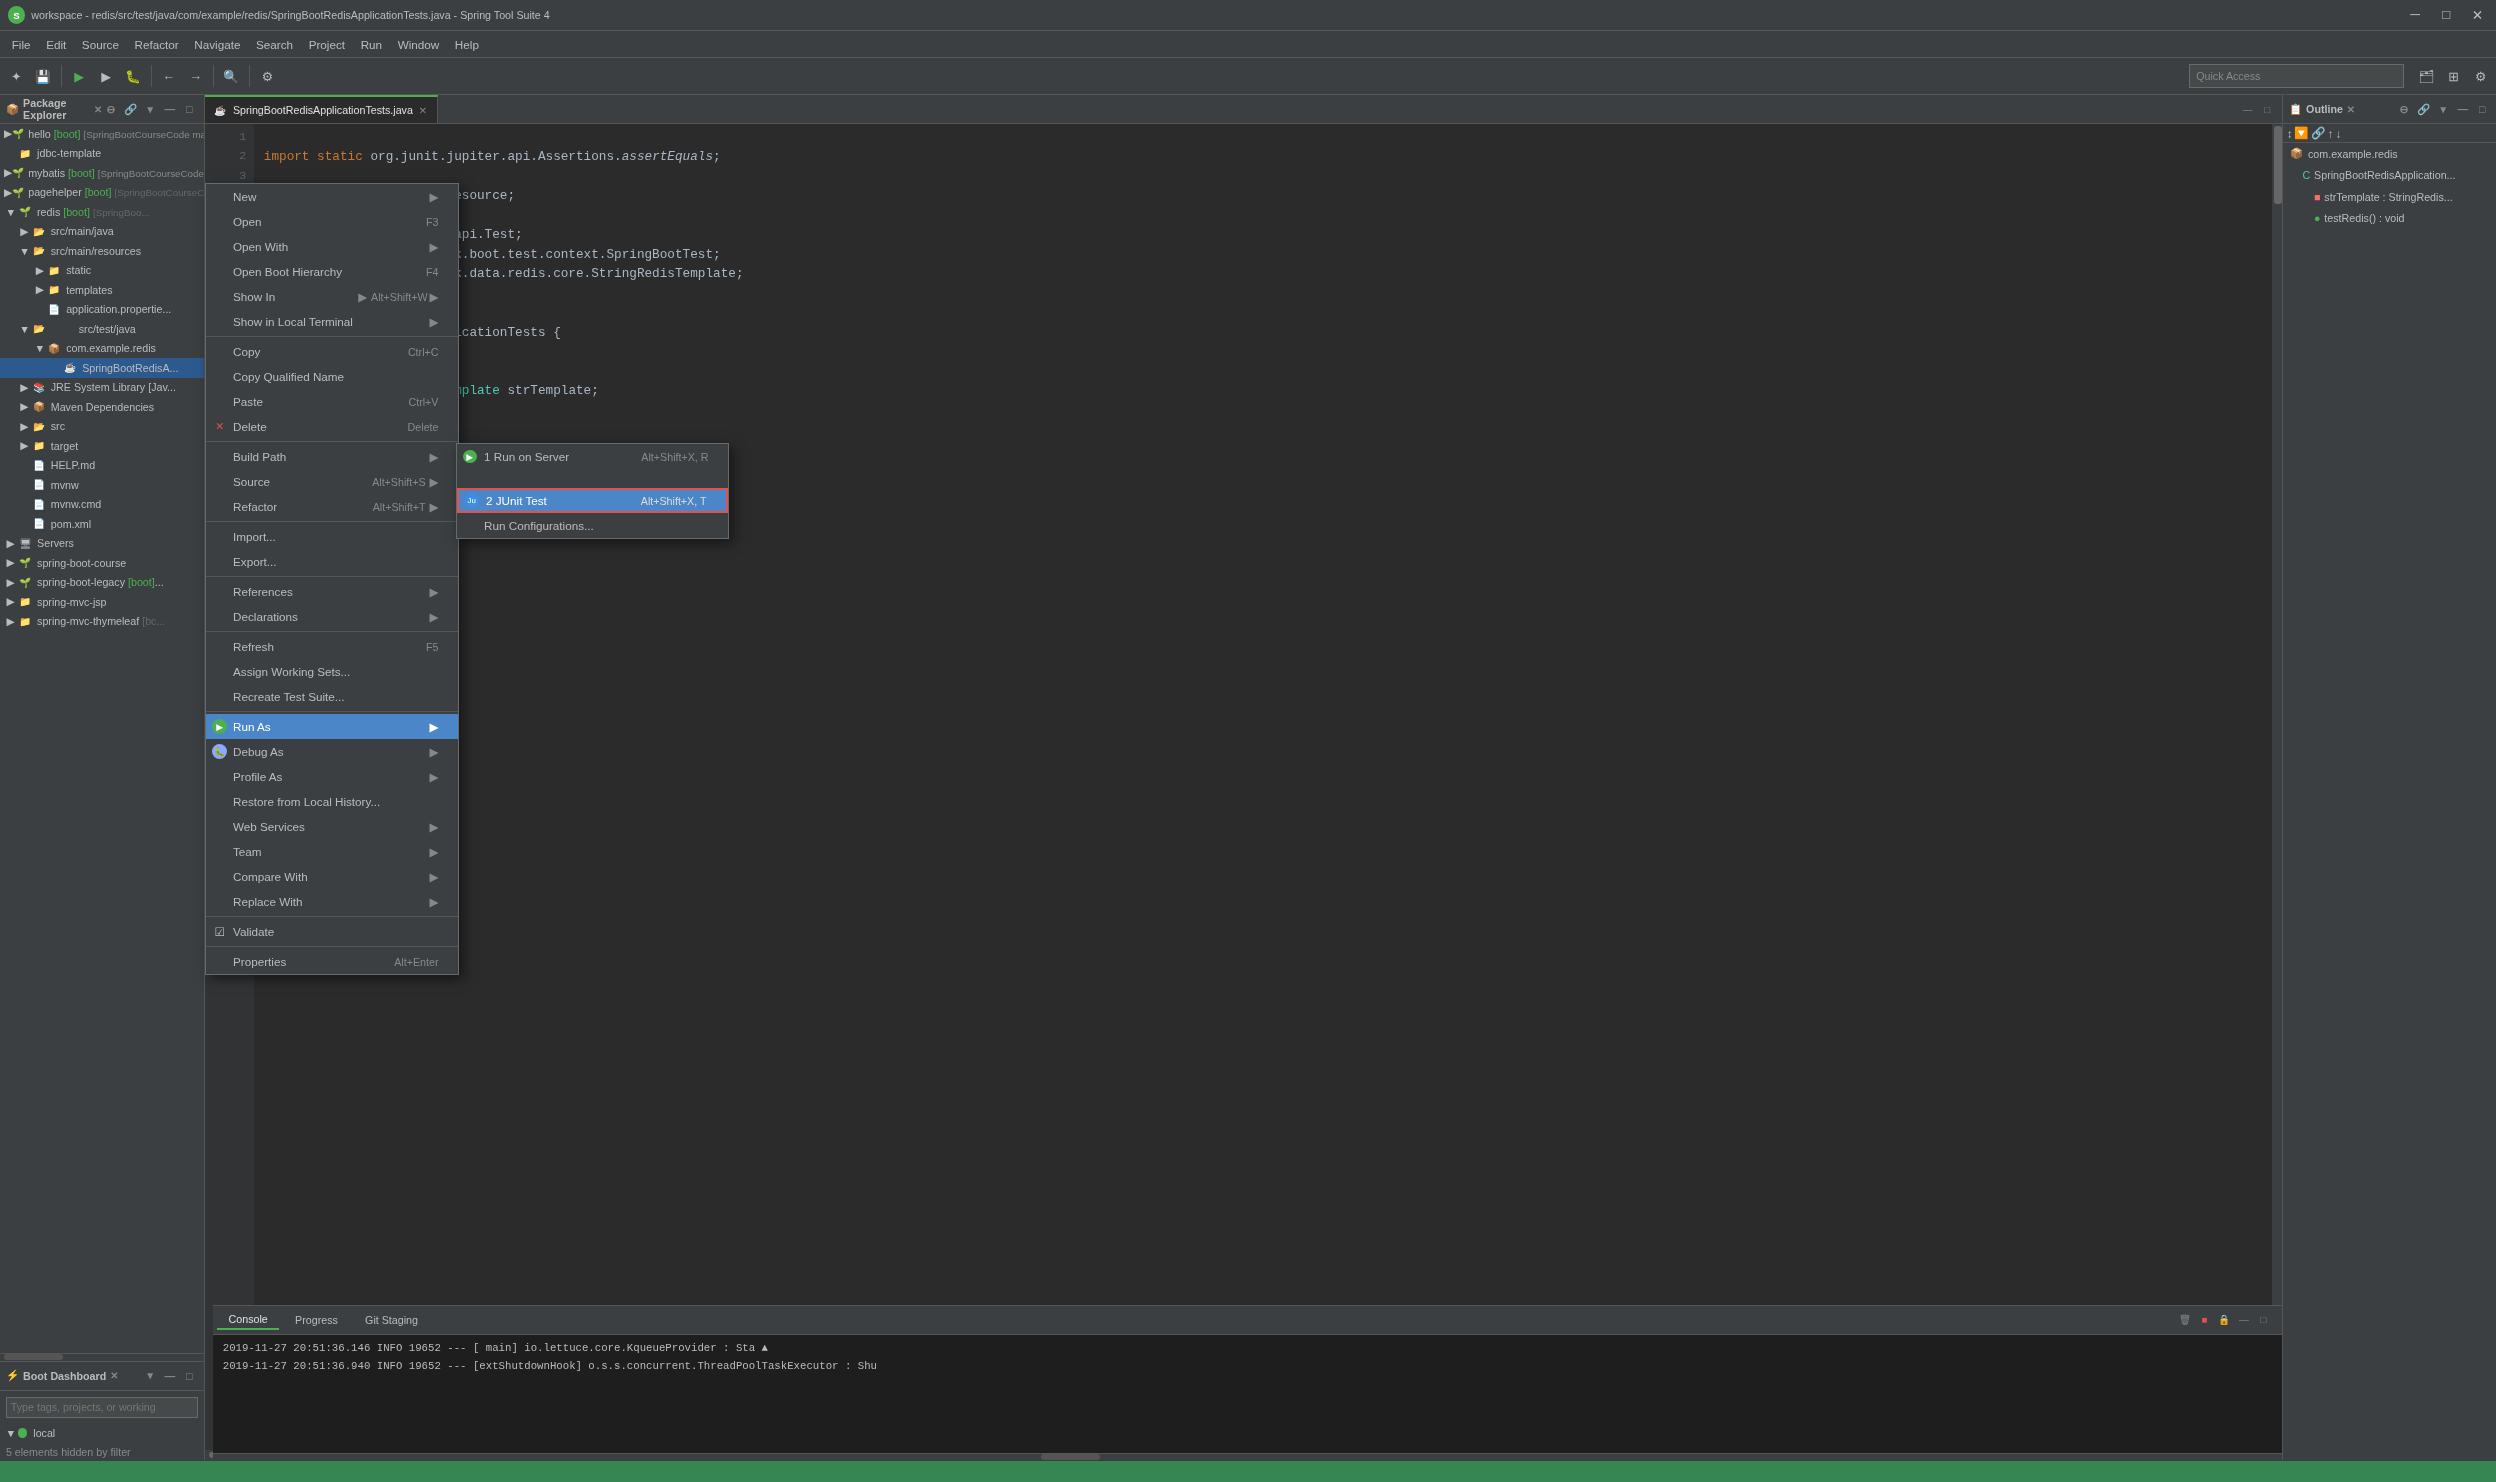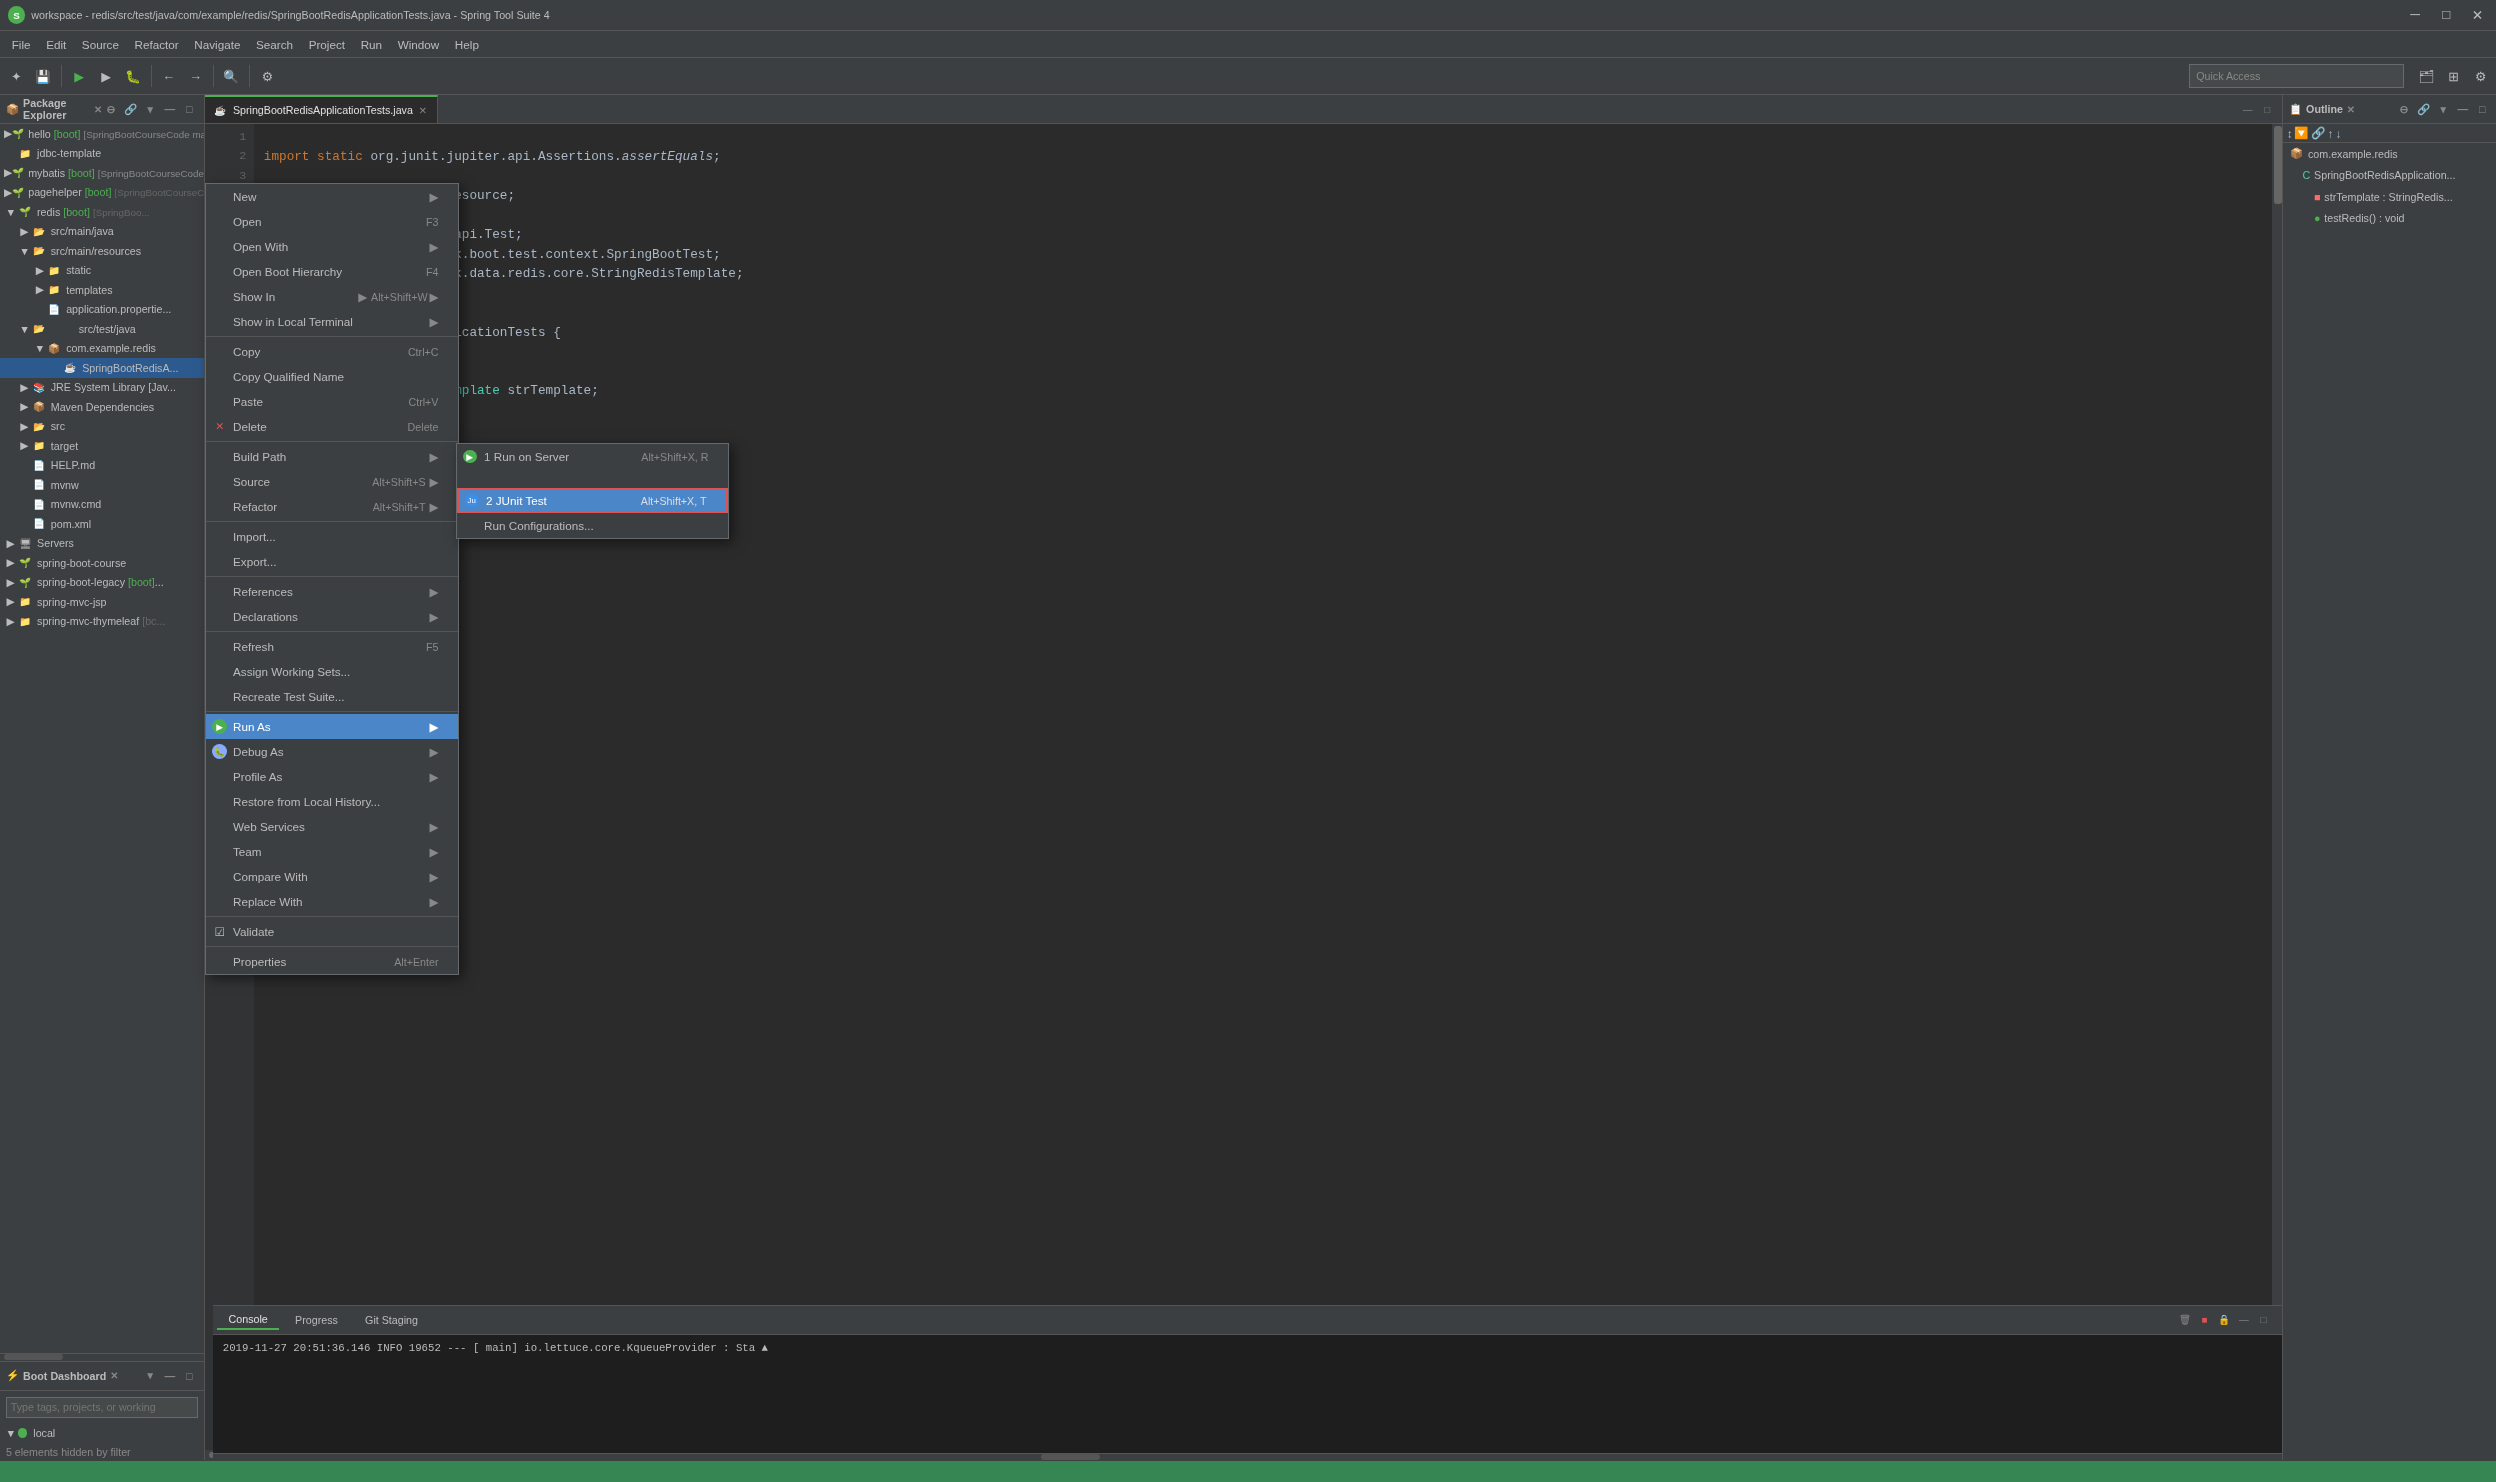--- a/index.html
+++ b/index.html
@@ -778,20 +778,21 @@
     <div class="editor-controls">
       <div class="ec-btn">🗑</div>
       <div class="ec-btn" style="color:#e05252;">■</div>
       <div class="ec-btn">🔒</div>
       <div class="ec-btn">—</div>
       <div class="ec-btn">□</div>
     </div>
   </div>
   <div class="console-content">
     <div class="console-line console-info">2019-11-27 20:51:36.146  INFO 19652 ---  [                main] io.lettuce.core.KqueueProvider      : Sta ▲</div>
+    <div class="console-line console-info">2019-11-27 20:51:36.940  INFO 19652 ---  [extShutdownHook] o.s.s.concurrent.ThreadPoolTaskExecutor : Shu</div>
   </div>
 
   <div style="height:7.8px;background:#3c3f41;border-top:1px solid #555;display:flex;align-items:center;">
     <div style="width:59px;height:5.9px;background:#555;border-radius:2.9px;margin:0 40%;"></div>
   </div>
 </div>
 
 <div id="status-bar">
   <span></span>
 </div>

